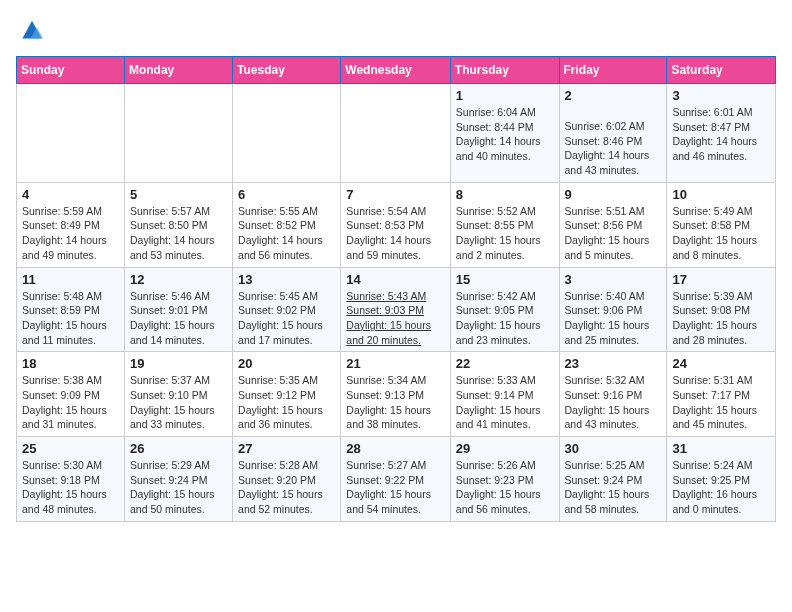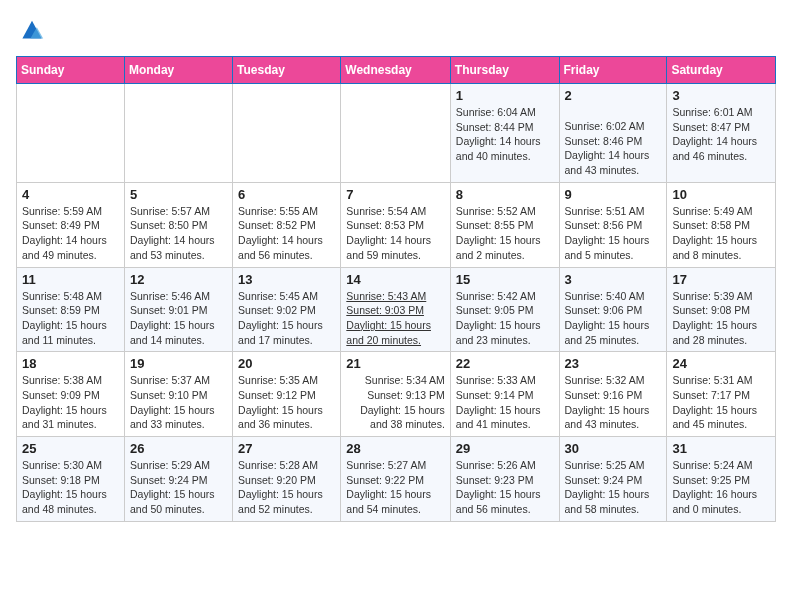--- a/index.html
+++ b/index.html
@@ -275,21 +275,21 @@
         </td>
         <td>
           <span class="day-num">20</span>
           <div class="day-info" style="white-space: pre-line;">Sunrise: 5:35 AM
 Sunset: 9:12 PM
 Daylight: 15 hours
 and 36 minutes.</div>
         </td>
         <td>
           <span class="day-num">21</span>
-          <div class="day-info" style="white-space: pre-line; text-align: right;">Sunrise: 5:34 AM
+          <div class="day-info" style="white-space: pre-line;">Sunrise: 5:34 AM
 Sunset: 9:13 PM
 Daylight: 15 hours
 and 38 minutes.</div>
         </td>
         <td>
           <span class="day-num">22</span>
           <div class="day-info" style="white-space: pre-line;">Sunrise: 5:33 AM
 Sunset: 9:14 PM
 Daylight: 15 hours
 and 41 minutes.</div>

